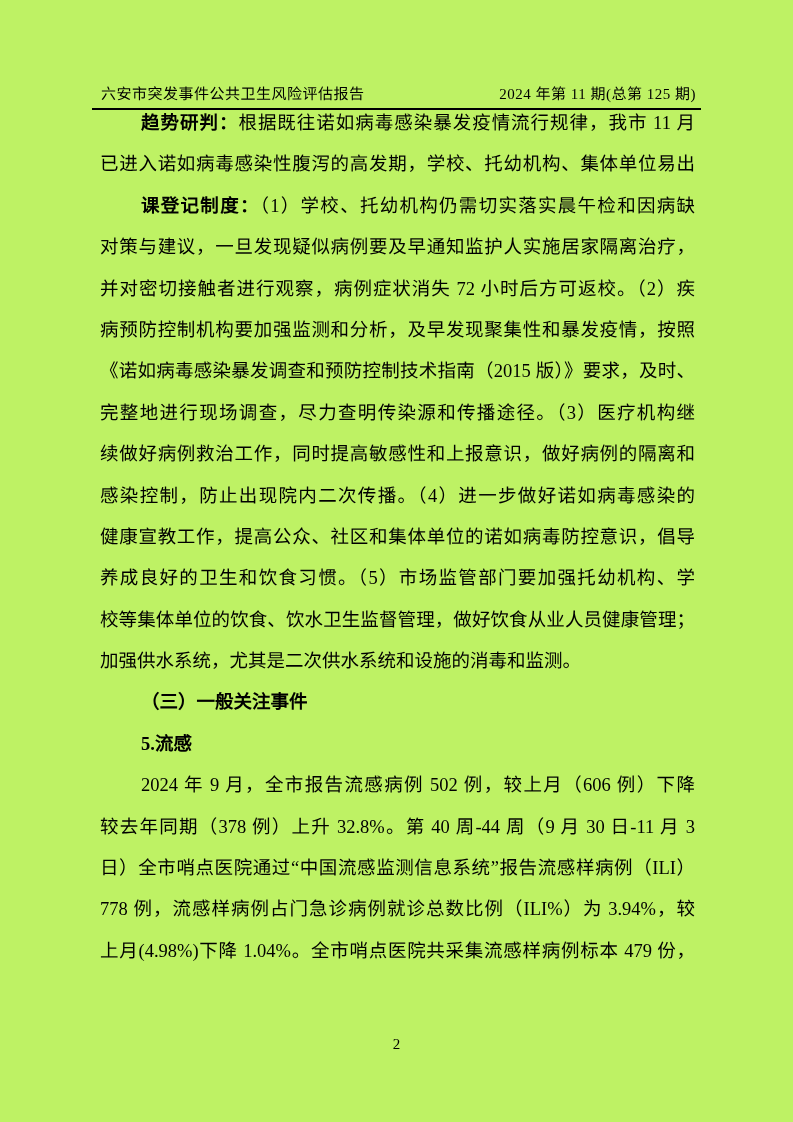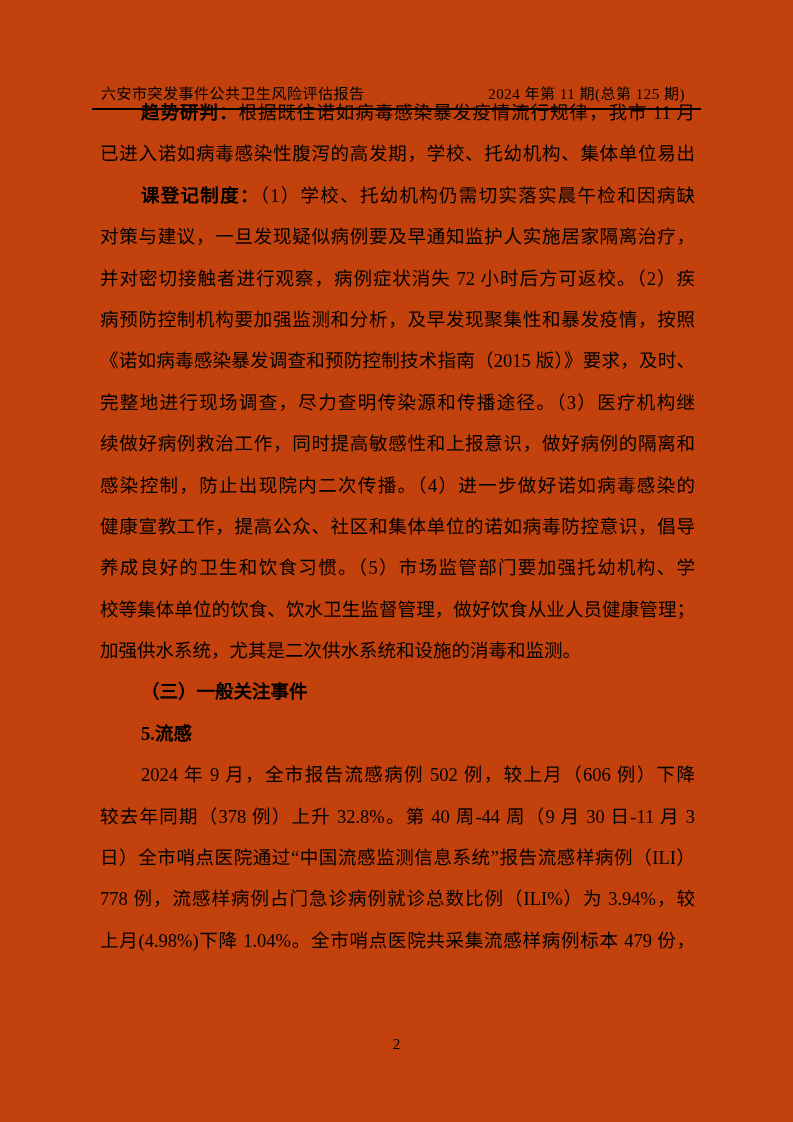--- a/index.html
+++ b/index.html
@@ -4,44 +4,44 @@
 <style>
   html, body {
     margin: 0;
     padding: 0;
     background: #ffffff;
   }
   .page {
     position: relative;
     width: 793px;
     height: 1122px;
-    background: #c2410c;
+    background: #bef264;
     color: #000000;
     font-family: "Liberation Serif", "DejaVu Serif", serif;
     overflow: hidden;
   }
   .header {
     position: absolute;
     left: 92px;
     top: 82px;
     width: 609px;
     display: flex;
     justify-content: space-between;
     align-items: flex-end;
     font-size: 15px;
     padding-bottom: 5px;
     border-bottom: 2px solid #000000;
     letter-spacing: 0.5px;
   }
   .header .h-left { margin-left: 9px; }
-  .header .h-right { margin-right: 16px; }
+  .header .h-right { margin-right: 5px; }
   .doc-body {
     position: absolute;
     left: 100px;
-    top: 93px;
+    top: 103px;
     width: 595px;
     font-size: 18.5px;
   }
   .line {
     height: 41.4px;
     line-height: 41.4px;
     overflow: hidden;
     text-align: justify;
     white-space: normal;
   }

